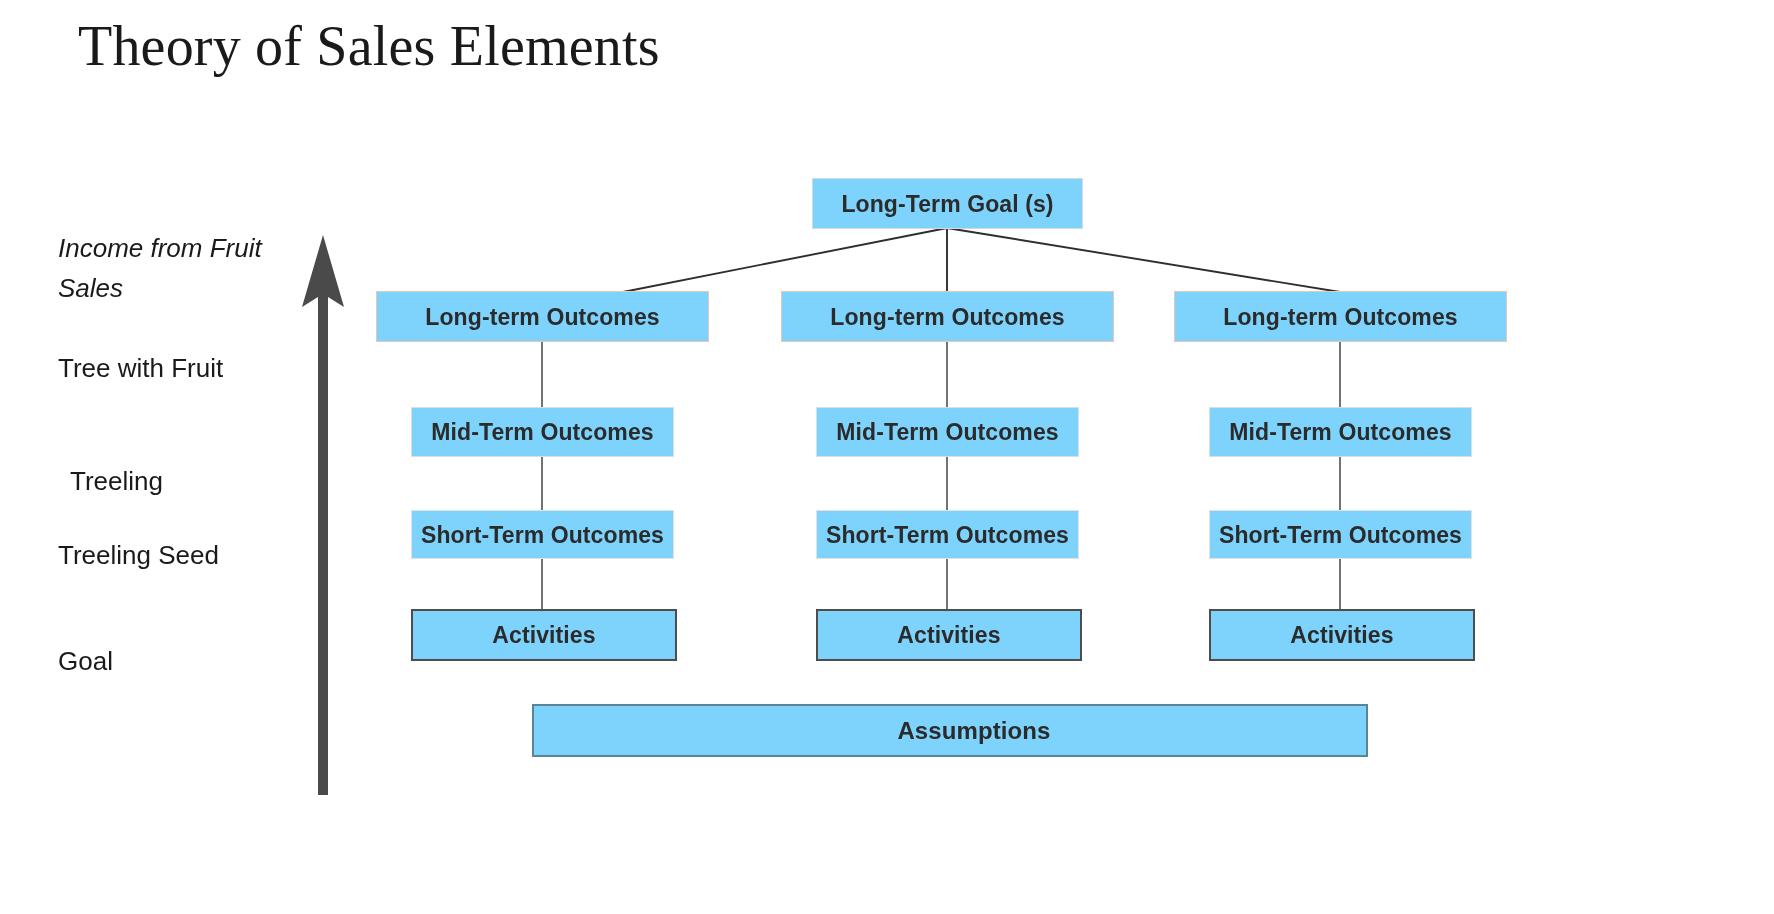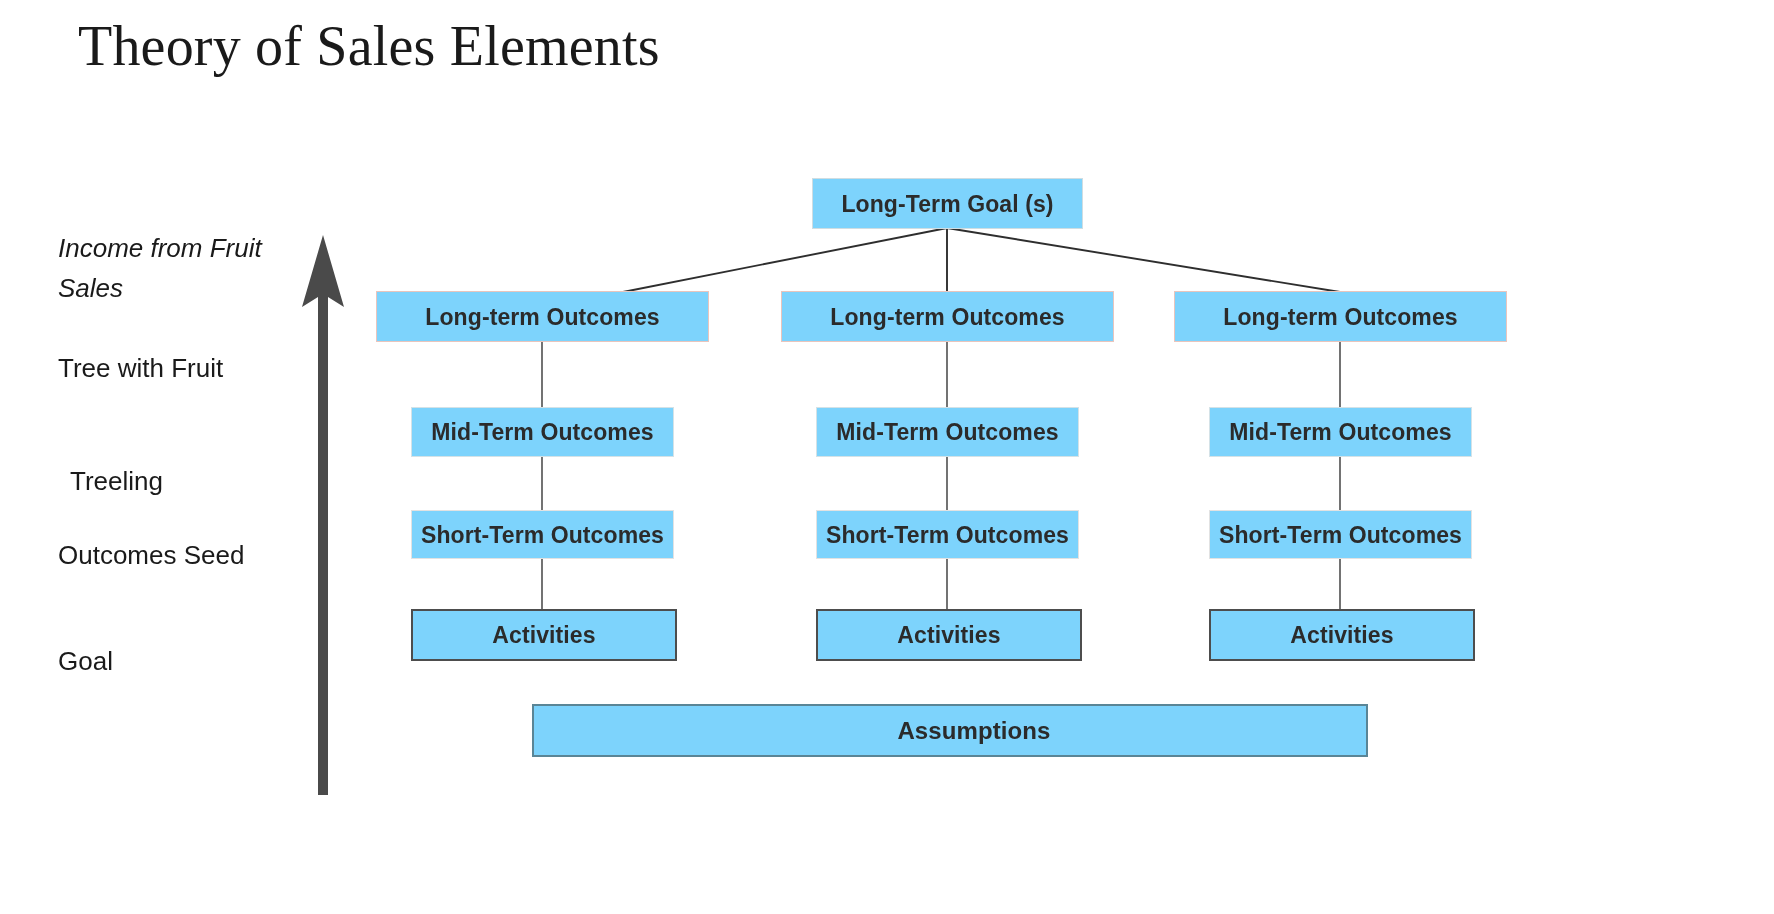--- a/index.html
+++ b/index.html
@@ -120,21 +120,21 @@
 <div id="stage">
 
   <svg id="growth-arrow" viewBox="0 0 46 560" preserveAspectRatio="none" aria-hidden="true">
     <polygon points="23,0 44,72 28,62 28,560 18,560 18,62 2,72" fill="#4a4a4a"></polygon>
   </svg>
 
   <div class="stage-label" style="left:58px; top:228px;font-style:italic;">Income from Fruit
 Sales</div>
   <div class="stage-label" style="left:58px; top:348px;">Tree with Fruit</div>
   <div class="stage-label" style="left:58px; top:461px;margin-left:12px;">Treeling</div>
-  <div class="stage-label" style="left:58px; top:535px;">Outcomes Seed</div>
+  <div class="stage-label" style="left:58px; top:535px;">Treeling Seed</div>
   <div class="stage-label" style="left:58px; top:641px;">Goal</div>
 
   <svg id="connectors" viewBox="0 0 1774 914" preserveAspectRatio="none" aria-hidden="true">
 
     <g stroke="#2e2e2e" stroke-width="1.9" fill="none">
       <path d="M947,228 L623,292"></path>
       <path d="M947,228 L947,292"></path>
       <path d="M947,228 L1340,292"></path>
     </g>
 

